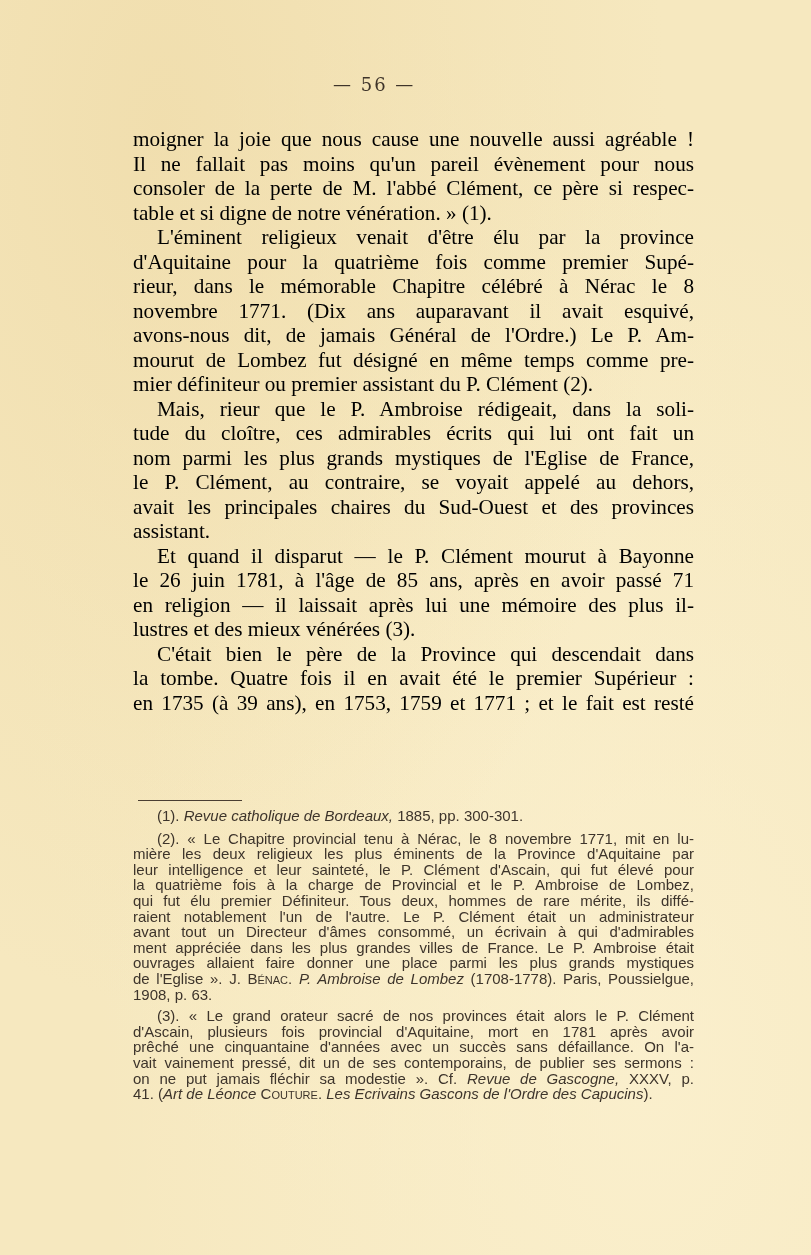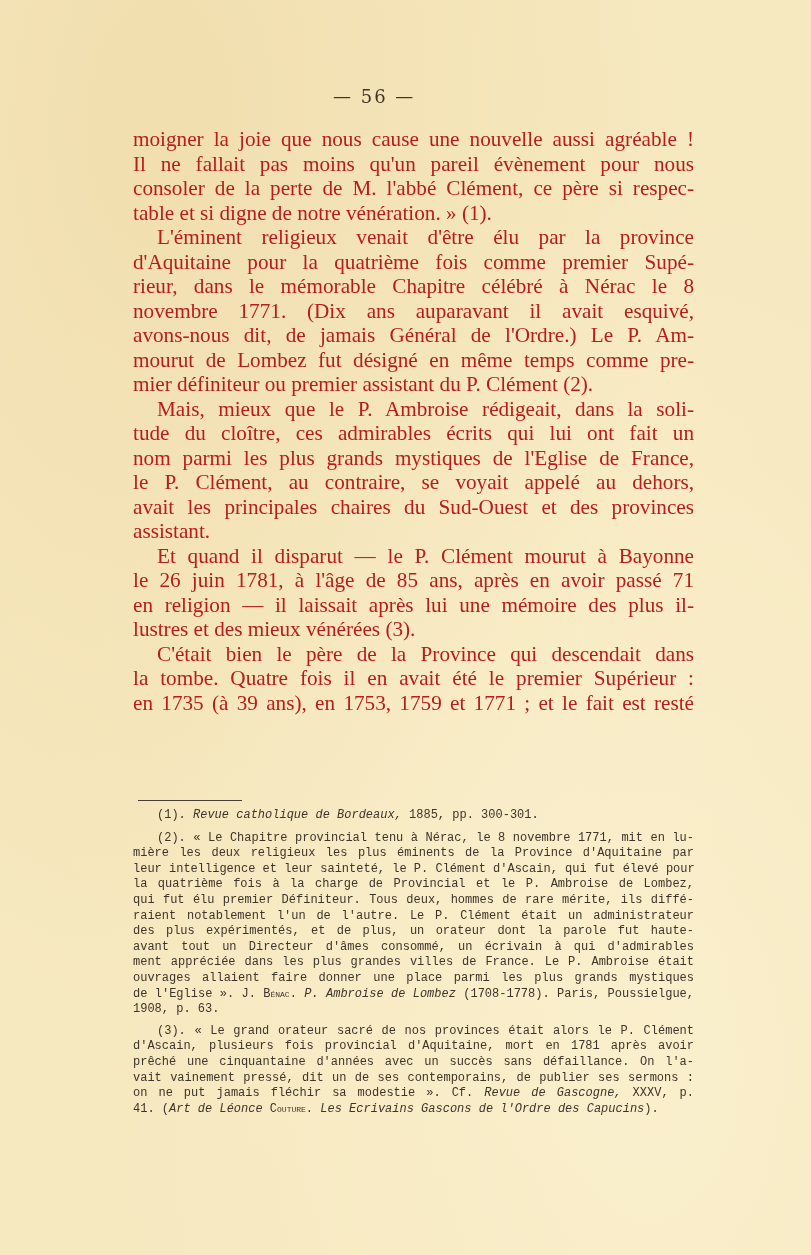--- a/index.html
+++ b/index.html
@@ -14,35 +14,35 @@
       radial-gradient(ellipse at 20% 10%, rgba(236,214,160,0.55), rgba(0,0,0,0) 55%),
       radial-gradient(ellipse at 80% 85%, rgba(252,242,210,0.7), rgba(0,0,0,0) 60%),
       radial-gradient(ellipse at 50% 50%, rgba(248,236,198,0.5), rgba(0,0,0,0) 70%);
     position: relative;
     overflow: hidden;
     color: #3a3028;
   }
   .page-number {
     position: absolute;
     left: 333px;
-    top: 86px;
+    top: 74px;
     font-family: "DejaVu Serif", serif;
     font-size: 18px;
     color: #3e342a;
     letter-spacing: 2px;
   }
   .body-text {
     position: absolute;
     left: 133px;
     top: 127px;
     width: 561px;
     font-family: "Liberation Serif", serif;
     font-size: 21.2px;
     line-height: 24.5px;
-    color: #b91c1c;
+    color: #000000;
     text-align: justify;
   }
   .line {
     display: block;
     text-align: justify;
     text-align-last: justify;
     white-space: nowrap;
     height: 24.5px;
   }
   .line.last {
@@ -57,22 +57,22 @@
     top: 800px;
     width: 104px;
     height: 0;
     border-top: 1.5px solid #4a3e32;
   }
   .footnotes {
     position: absolute;
     left: 133px;
     top: 808px;
     width: 561px;
-    font-family: Liberation Mono, monospace;
-    font-size: 12px;
+    font-family: Liberation Sans, sans-serif;
+    font-size: 15px;
     line-height: 15.6px;
     color: #3d342b;
   }
   .fn-line {
     display: block;
     white-space: nowrap;
     text-align: justify;
     text-align-last: justify;
     height: 15.6px;
   }
@@ -101,21 +101,21 @@
     <span class="line">Il ne fallait pas moins qu'un pareil évènement pour nous</span>
     <span class="line">consoler de la perte de M. l'abbé Clément, ce père si respec-</span>
     <span class="line last">table et si digne de notre vénération. » (1).</span>
     <span class="line indent">L'éminent religieux venait d'être élu par la province</span>
     <span class="line">d'Aquitaine pour la quatrième fois comme premier Supé-</span>
     <span class="line">rieur, dans le mémorable Chapitre célébré à Nérac le 8</span>
     <span class="line">novembre 1771. (Dix ans auparavant il avait esquivé,</span>
     <span class="line">avons-nous dit, de jamais Général de l'Ordre.) Le P. Am-</span>
     <span class="line">mourut de Lombez fut désigné en même temps comme pre-</span>
     <span class="line last">mier définiteur ou premier assistant du P. Clément (2).</span>
-    <span class="line indent">Mais, mieux que le P. Ambroise rédigeait, dans la soli-</span>
+    <span class="line indent">Mais, rieur que le P. Ambroise rédigeait, dans la soli-</span>
     <span class="line">tude du cloître, ces admirables écrits qui lui ont fait un</span>
     <span class="line">nom parmi les plus grands mystiques de l'Eglise de France,</span>
     <span class="line">le P. Clément, au contraire, se voyait appelé au dehors,</span>
     <span class="line">avait les principales chaires du Sud-Ouest et des provinces</span>
     <span class="line last">assistant.</span>
     <span class="line indent">Et quand il disparut — le P. Clément mourut à Bayonne</span>
     <span class="line">le 26 juin 1781, à l'âge de 85 ans, après en avoir passé 71</span>
     <span class="line">en religion — il laissait après lui une mémoire des plus il-</span>
     <span class="line last">lustres et des mieux vénérées (3).</span>
     <span class="line indent">C'était bien le père de la Province qui descendait dans</span>
@@ -129,21 +129,20 @@
     <div class="fn-block first">
       <span class="fn-line indent last"><span>(1). </span><span class="ital">Revue catholique de Bordeaux,</span><span> 1885, pp. 300-301.</span></span>
     </div>
     <div class="fn-block">
       <span class="fn-line indent"><span>(2). « Le Chapitre provincial tenu à Nérac, le 8 novembre 1771, mit en lu-</span></span>
       <span class="fn-line"><span>mière les deux religieux les plus éminents de la Province d'Aquitaine par</span></span>
       <span class="fn-line"><span>leur intelligence et leur sainteté, le P. Clément d'Ascain, qui fut élevé pour</span></span>
       <span class="fn-line"><span>la quatrième fois à la charge de Provincial et le P. Ambroise de Lombez,</span></span>
       <span class="fn-line"><span>qui fut élu premier Définiteur. Tous deux, hommes de rare mérite, ils diffé-</span></span>
       <span class="fn-line"><span>raient notablement l'un de l'autre. Le P. Clément était un administrateur</span></span>
-      <span class="fn-line"><span>des plus expérimentés, et de plus, un orateur dont la parole fut haute-</span></span>
       <span class="fn-line"><span>avant tout un Directeur d'âmes consommé, un écrivain à qui d'admirables</span></span>
       <span class="fn-line"><span>ment appréciée dans les plus grandes villes de France. Le P. Ambroise était</span></span>
       <span class="fn-line"><span>ouvrages allaient faire donner une place parmi les plus grands mystiques</span></span>
       <span class="fn-line"><span>de l'Eglise ». J. </span><span class="sc">Bénac</span><span>. </span><span class="ital">P. Ambroise de Lombez</span><span> (1708-1778). Paris, Poussielgue,</span></span>
       <span class="fn-line last"><span>1908, p. 63.</span></span>
     </div>
     <div class="fn-block">
       <span class="fn-line indent"><span>(3). « Le grand orateur sacré de nos provinces était alors le P. Clément</span></span>
       <span class="fn-line"><span>d'Ascain, plusieurs fois provincial d'Aquitaine, mort en 1781 après avoir</span></span>
       <span class="fn-line"><span>prêché une cinquantaine d'années avec un succès sans défaillance. On l'a-</span></span>

